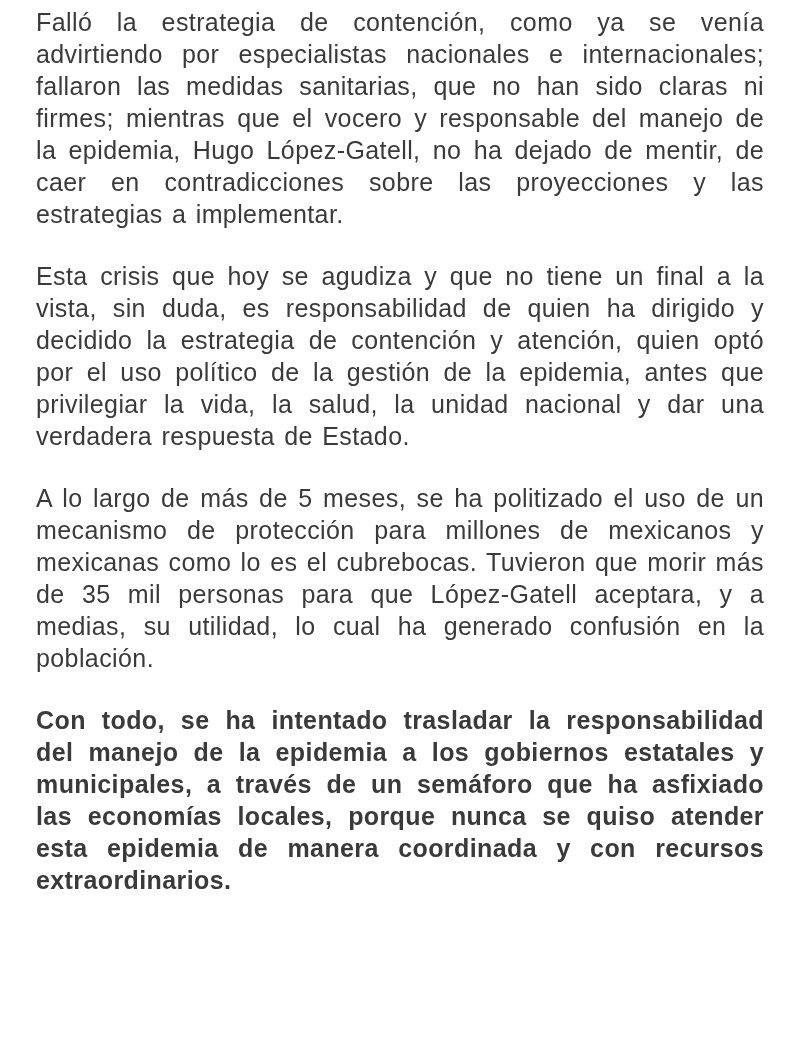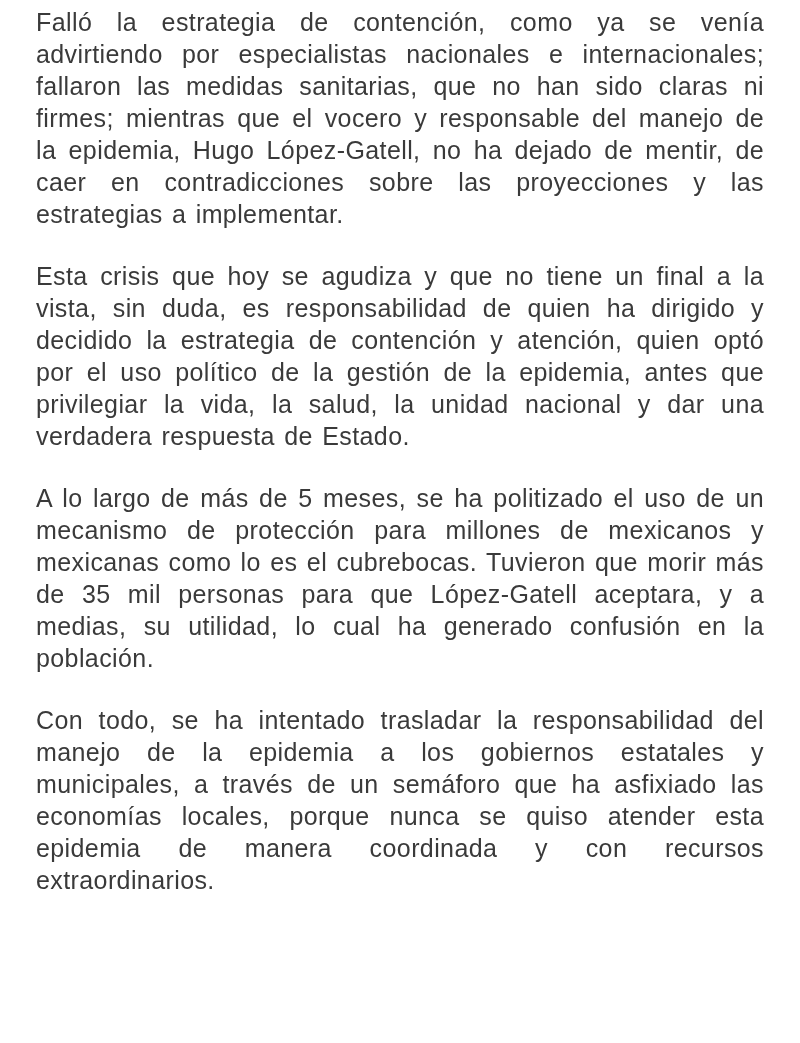--- a/index.html
+++ b/index.html
@@ -23,20 +23,21 @@
     line-height: 32px;
     letter-spacing: 0.4px;
     color: #3a3a3a;
     text-align: justify;
     text-align-last: left;
     -moz-text-align-last: left;
     word-spacing: 2px;
   }
   .doc-text p:last-child {
     margin-bottom: 0;
+    font-weight: bold;
   }
 </style>
 </head>
 <body>
 
 <div class="page">
   <div class="doc-text">
     <p>Falló la estrategia de contención, como ya se venía advirtiendo por especialistas nacionales e internacionales; fallaron las medidas sanitarias, que no han sido claras ni firmes; mientras que el vocero y responsable del manejo de la epidemia, Hugo López-Gatell, no ha dejado de mentir, de caer en contradicciones sobre las proyecciones y las estrategias a implementar.</p>
     <p>Esta crisis que hoy se agudiza y que no tiene un final a la vista, sin duda, es responsabilidad de quien ha dirigido y decidido la estrategia de contención y atención, quien optó por el uso político de la gestión de la epidemia, antes que privilegiar la vida, la salud, la unidad nacional y dar una verdadera respuesta de Estado.</p>
     <p>A lo largo de más de 5 meses, se ha politizado el uso de un mecanismo de protección para millones de mexicanos y mexicanas como lo es el cubrebocas. Tuvieron que morir más de 35 mil personas para que López-Gatell aceptara, y a medias, su utilidad, lo cual ha generado confusión en la población.</p>

